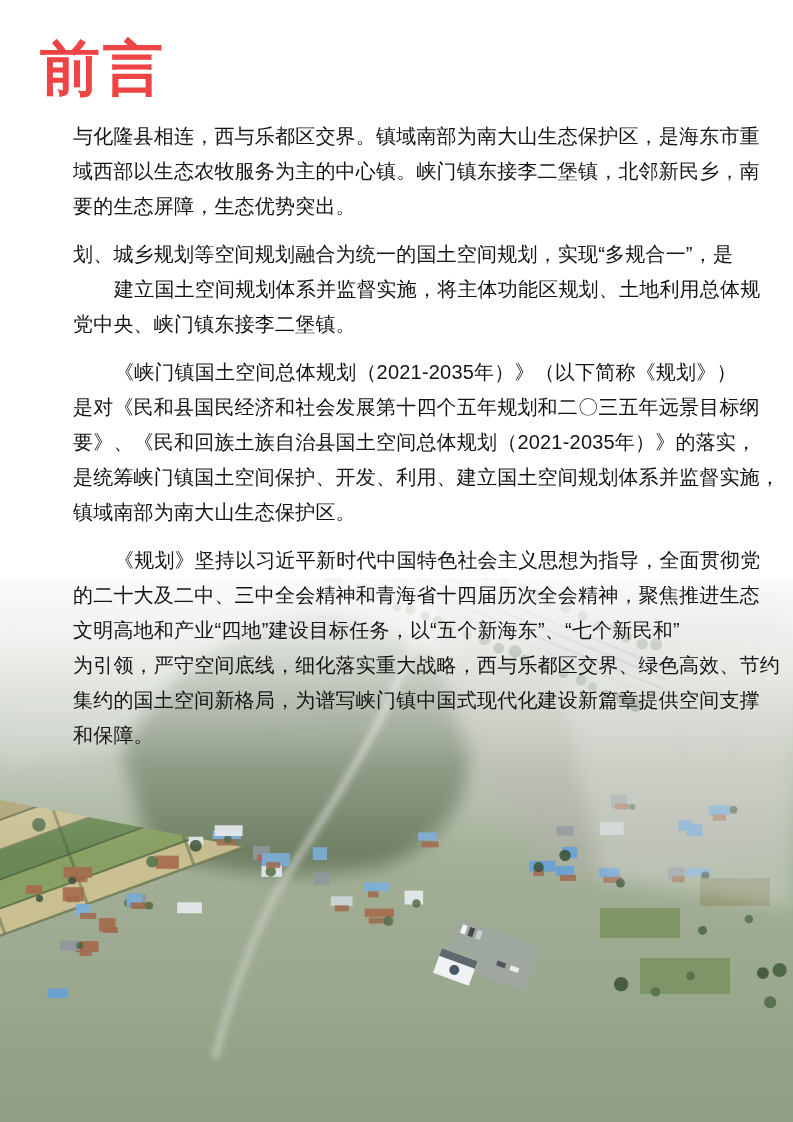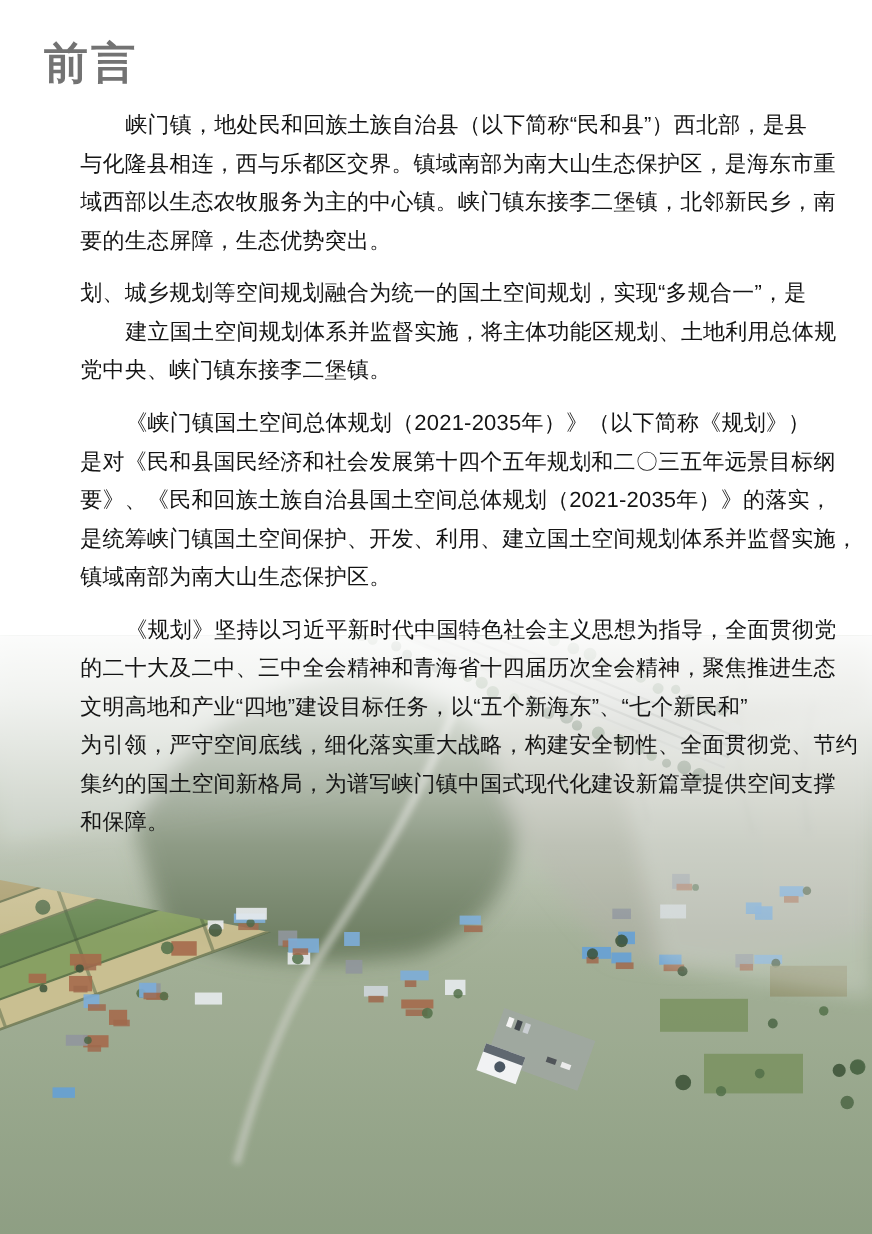--- a/index.html
+++ b/index.html
@@ -6,21 +6,21 @@
   body{
     width:793px;height:1122px;background:#ffffff;
     font-family:"Liberation Sans", sans-serif;
   }
   .page{position:relative;width:793px;height:1122px;background:#fff;overflow:hidden;}
   .photo{position:absolute;left:0;top:578px;width:793px;height:544px;}
   .photo svg{display:block;width:100%;height:100%;}
   .content{position:absolute;left:0;top:0;width:793px;z-index:2;}
   h1.title{
     margin:36px 0 0 40px;
-    font-size:40px;line-height:1.1;font-weight:900;color:#737373;
+    font-size:60px;line-height:1.1;font-weight:900;color:#ef4444;
     letter-spacing:3px;
   }
   .body-text{margin:17px 72px 0 73px;}
   p.para{margin:0 0 13px 0;padding:0;}
   .line{
     display:block;font-size:20px;line-height:35px;color:#141414;
     white-space:nowrap;letter-spacing:0.2px;
   }
   .line.indent{padding-left:41px;}
 </style>
@@ -588,40 +588,39 @@
       <path d="M560,100 L793,60 L793,330 L600,300 Z" fill="#dfe3dd" opacity="0.35" filter="url(#blurA)"></path>
       <rect x="0" y="0" width="793" height="544" fill="#e6eae6" opacity="0.08"></rect>
       <rect x="0" y="0" width="793" height="544" fill="url(#fogG)"></rect>
     </svg>
   </div>
 
   <div class="content">
     <h1 class="title">前言</h1>
     <div class="body-text">
       <p class="para">
-        <span class="line indent">峡门镇，地处民和回族土族自治县（以下简称“民和县”）西北部，是县</span>
         <span class="line">与化隆县相连，西与乐都区交界。镇域南部为南大山生态保护区，是海东市重</span>
         <span class="line">域西部以生态农牧服务为主的中心镇。峡门镇东接李二堡镇，北邻新民乡，南</span>
         <span class="line">要的生态屏障，生态优势突出。</span>
       </p>
       <p class="para">
         <span class="line">划、城乡规划等空间规划融合为统一的国土空间规划，实现“多规合一”，是</span>
         <span class="line indent">建立国土空间规划体系并监督实施，将主体功能区规划、土地利用总体规</span>
         <span class="line">党中央、峡门镇东接李二堡镇。</span>
       </p>
       <p class="para">
         <span class="line indent">《峡门镇国土空间总体规划（2021-2035年）》（以下简称《规划》）</span>
         <span class="line">是对《民和县国民经济和社会发展第十四个五年规划和二〇三五年远景目标纲</span>
         <span class="line">要》、《民和回族土族自治县国土空间总体规划（2021-2035年）》的落实，</span>
         <span class="line">是统筹峡门镇国土空间保护、开发、利用、建立国土空间规划体系并监督实施，</span>
         <span class="line">镇域南部为南大山生态保护区。</span>
       </p>
       <p class="para">
         <span class="line indent">《规划》坚持以习近平新时代中国特色社会主义思想为指导，全面贯彻党</span>
         <span class="line">的二十大及二中、三中全会精神和青海省十四届历次全会精神，聚焦推进生态</span>
         <span class="line">文明高地和产业“四地”建设目标任务，以“五个新海东”、“七个新民和”</span>
-        <span class="line">为引领，严守空间底线，细化落实重大战略，构建安全韧性、全面贯彻党、节约</span>
+        <span class="line">为引领，严守空间底线，细化落实重大战略，西与乐都区交界、绿色高效、节约</span>
         <span class="line">集约的国土空间新格局，为谱写峡门镇中国式现代化建设新篇章提供空间支撑</span>
         <span class="line">和保障。</span>
       </p>
     </div>
   </div>
 </div>
 
 </body></html>

